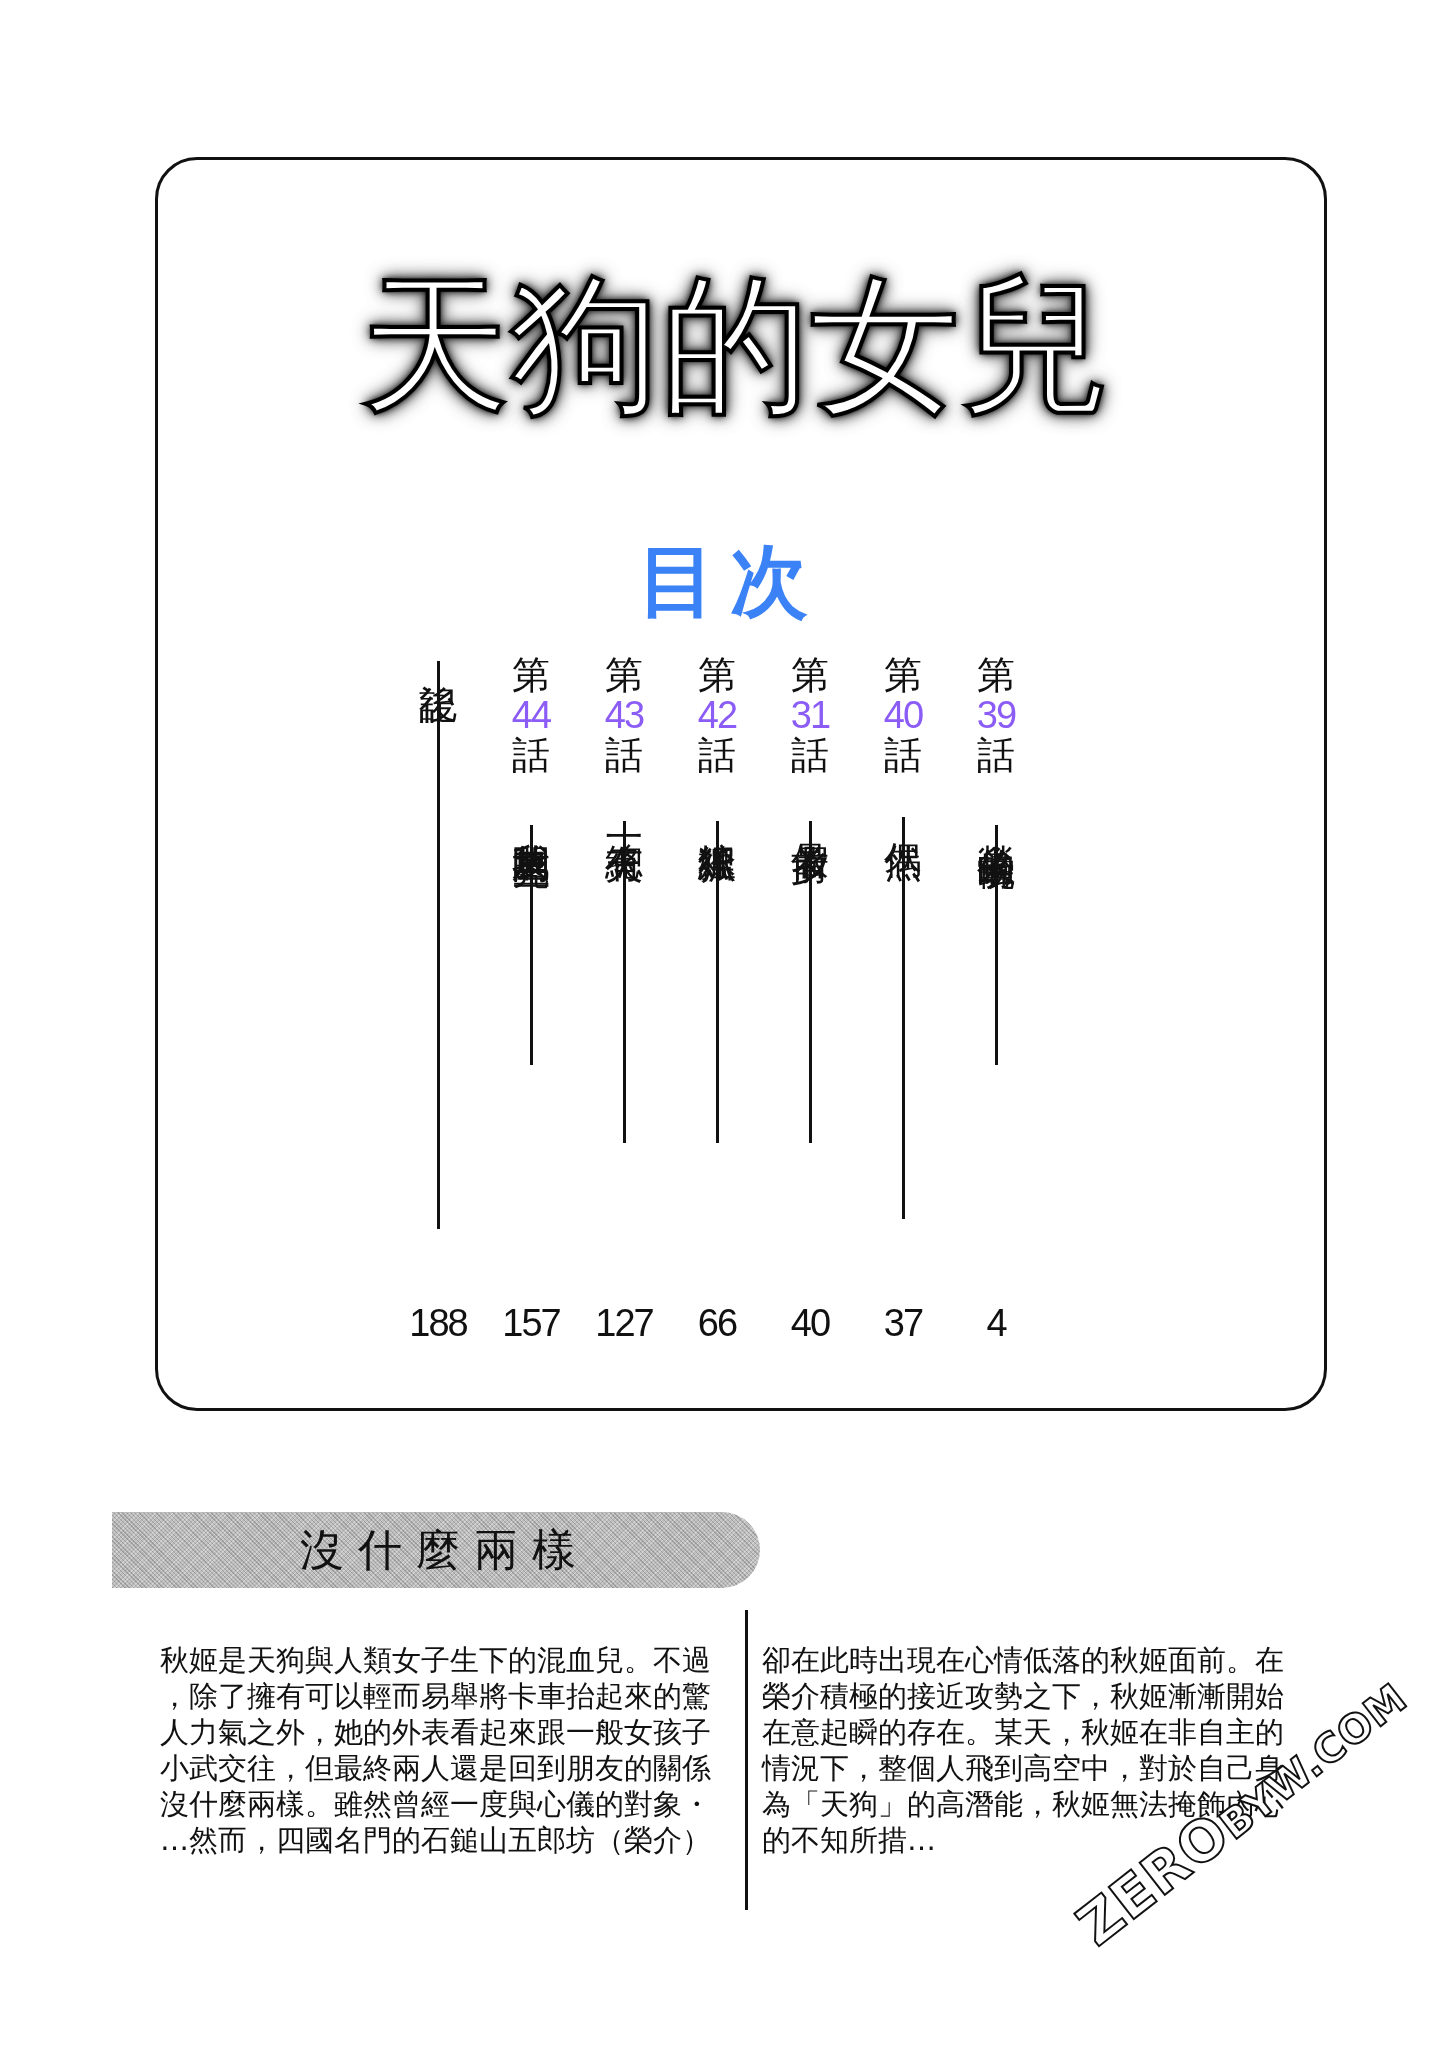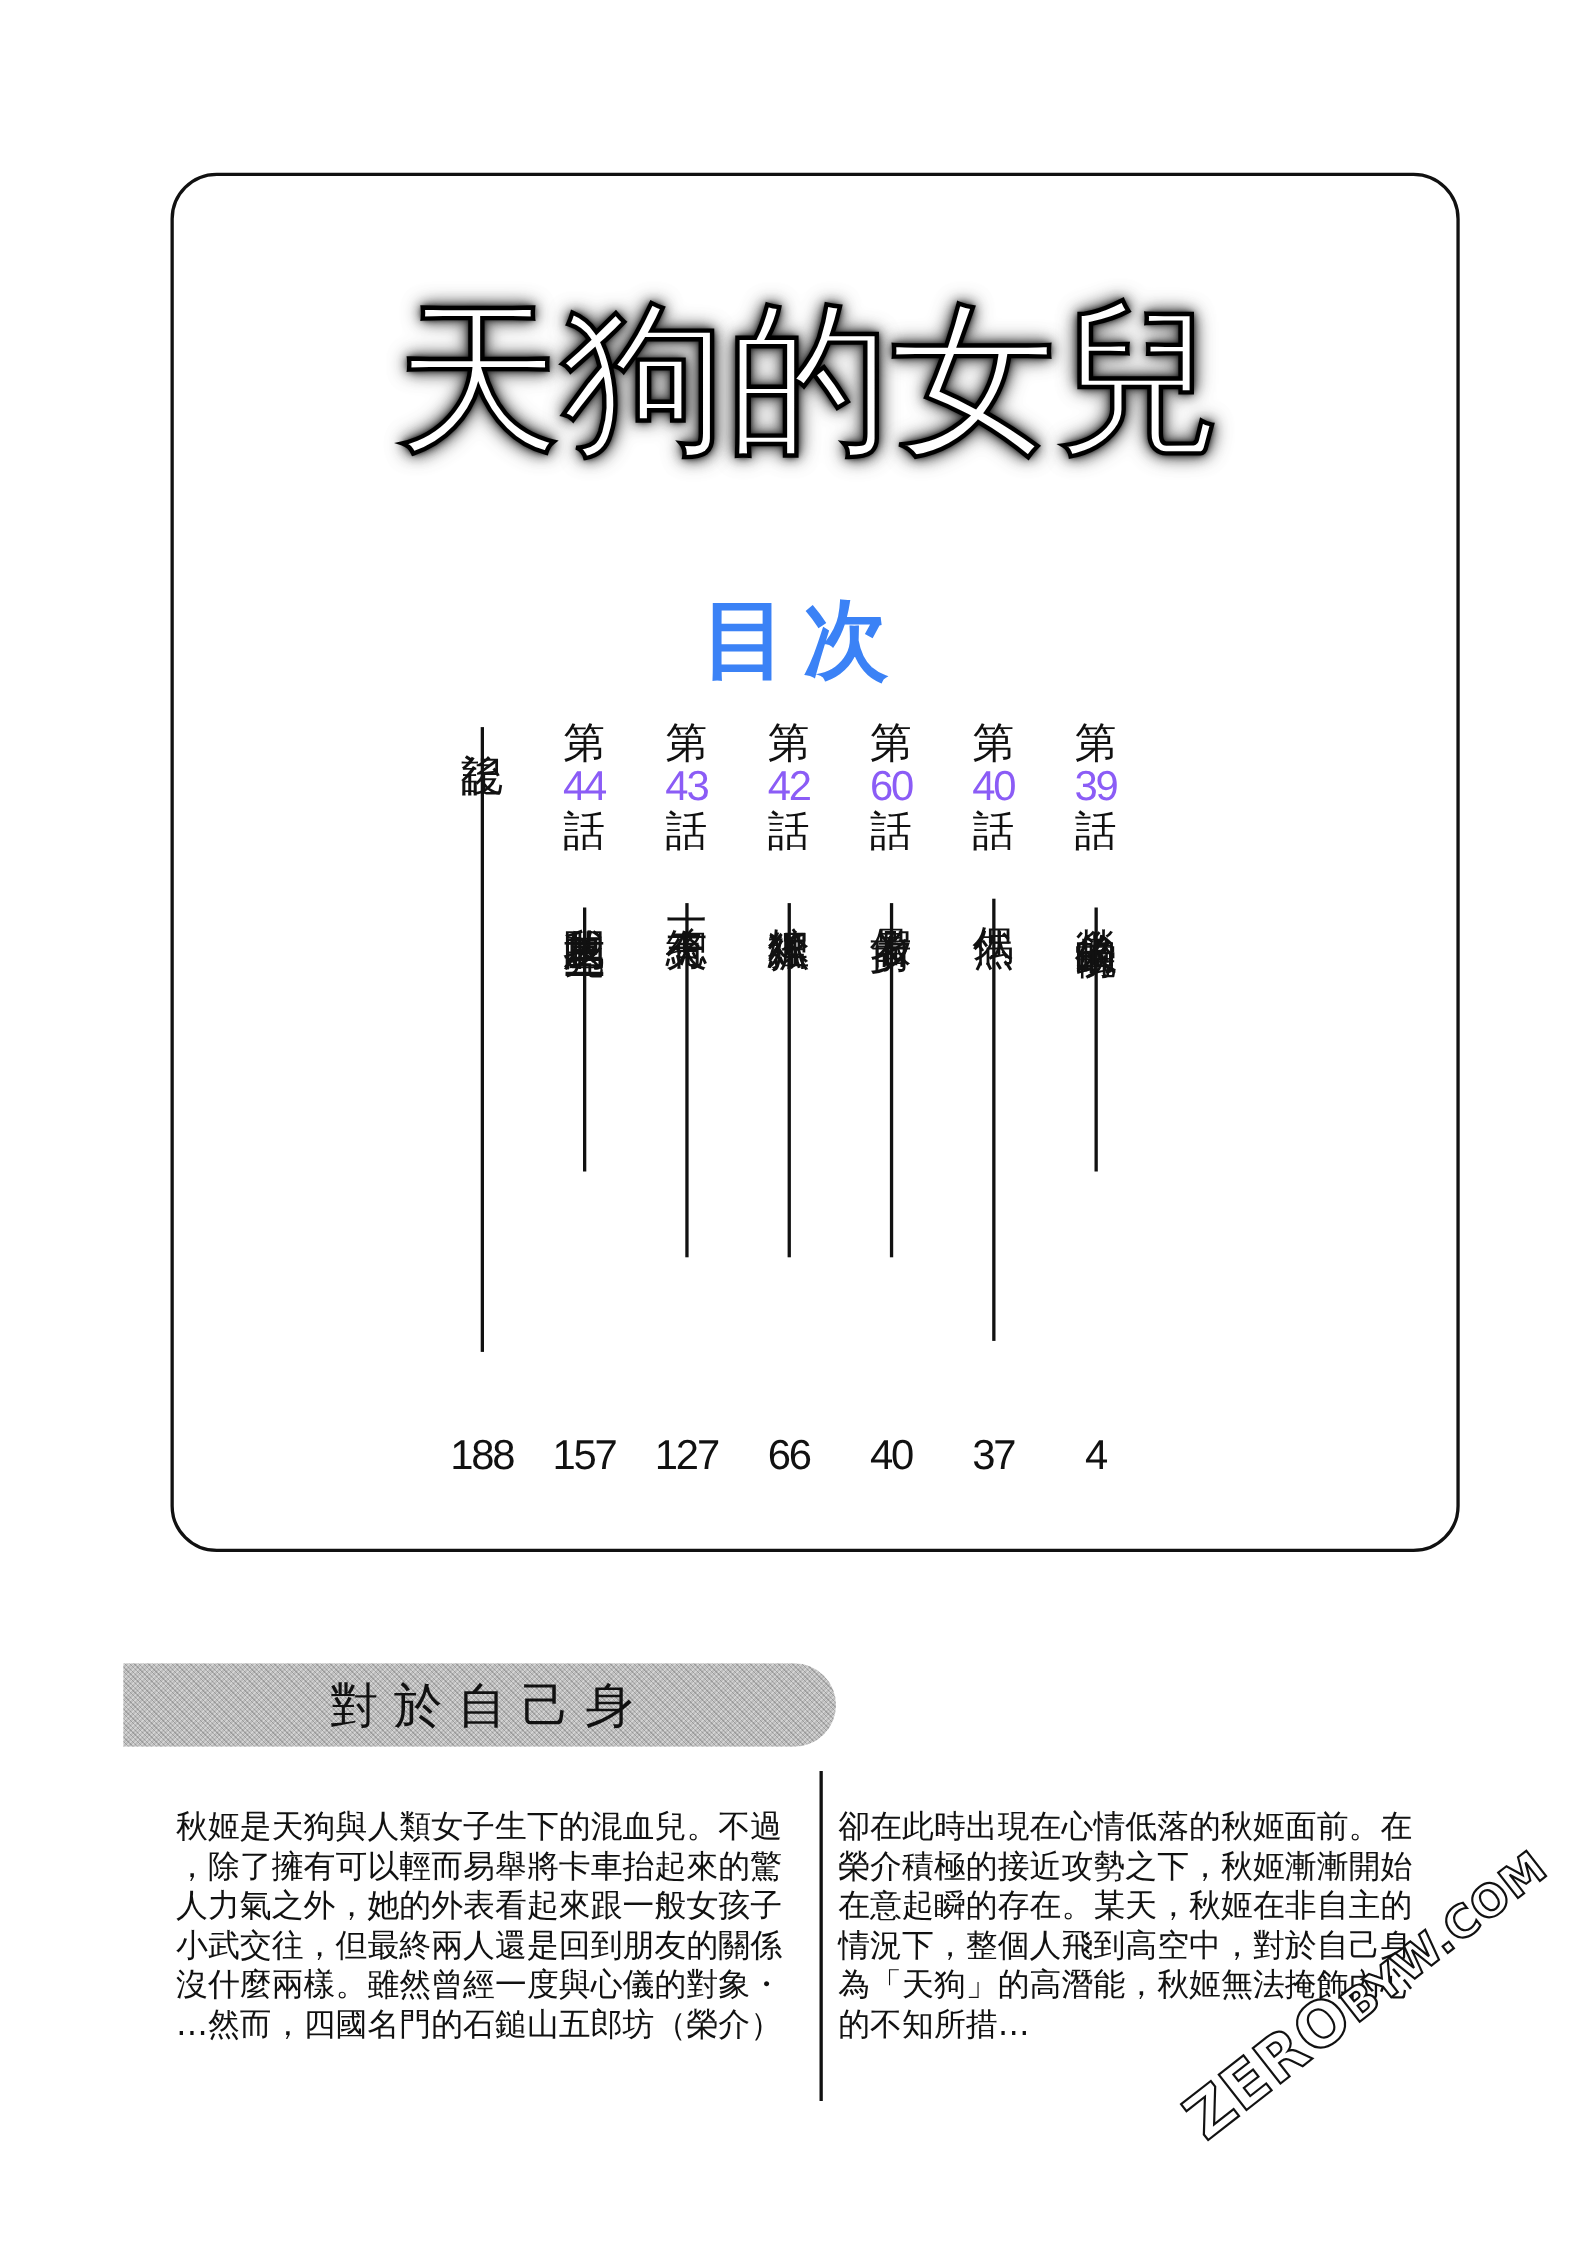--- a/index.html
+++ b/index.html
@@ -223,21 +223,21 @@
   <span class="label">第</span>
   <span class="num">40</span>
   <span class="label">話</span>
   <span class="title">偶然</span>
   <span class="leader" style="height:402px;"></span>
 </div>
 <div class="page-num" style="left:853px;">37</div>
 
 <div class="chapter-col" style="left:780px;">
   <span class="label">第</span>
-  <span class="num">60</span>
+  <span class="num">31</span>
   <span class="label">話</span>
   <span class="title">暑假前夕</span>
   <span class="leader" style="height:322px;"></span>
 </div>
 <div class="page-num" style="left:760px;">40</div>
 
 <div class="chapter-col" style="left:687px;">
   <span class="label">第</span>
   <span class="num">42</span>
   <span class="label">話</span>
@@ -264,21 +264,21 @@
 </div>
 <div class="page-num" style="left:481px;">157</div>
 
 <div class="chapter-col afterword-col" style="left:408px;">
   <span class="vlabel">後記</span>
   <span class="leader" style="height:568px; margin-top:6px;"></span>
 </div>
 <div class="page-num" style="left:388px;">188</div>
 
 <div class="summary-banner">
-  <span class="banner-text">對於自己身</span>
+  <span class="banner-text">沒什麼兩樣</span>
 </div>
 
 <div class="summary-col summary-left">
   <span class="line">秋姬是天狗與人類女子生下的混血兒。不過</span>
   <span class="line">，除了擁有可以輕而易舉將卡車抬起來的驚</span>
   <span class="line">人力氣之外，她的外表看起來跟一般女孩子</span>
   <span class="line">小武交往，但最終兩人還是回到朋友的關係</span>
   <span class="line">沒什麼兩樣。雖然曾經一度與心儀的對象・</span>
   <span class="line">…然而，四國名門的石鎚山五郎坊（榮介）</span>
 </div>

